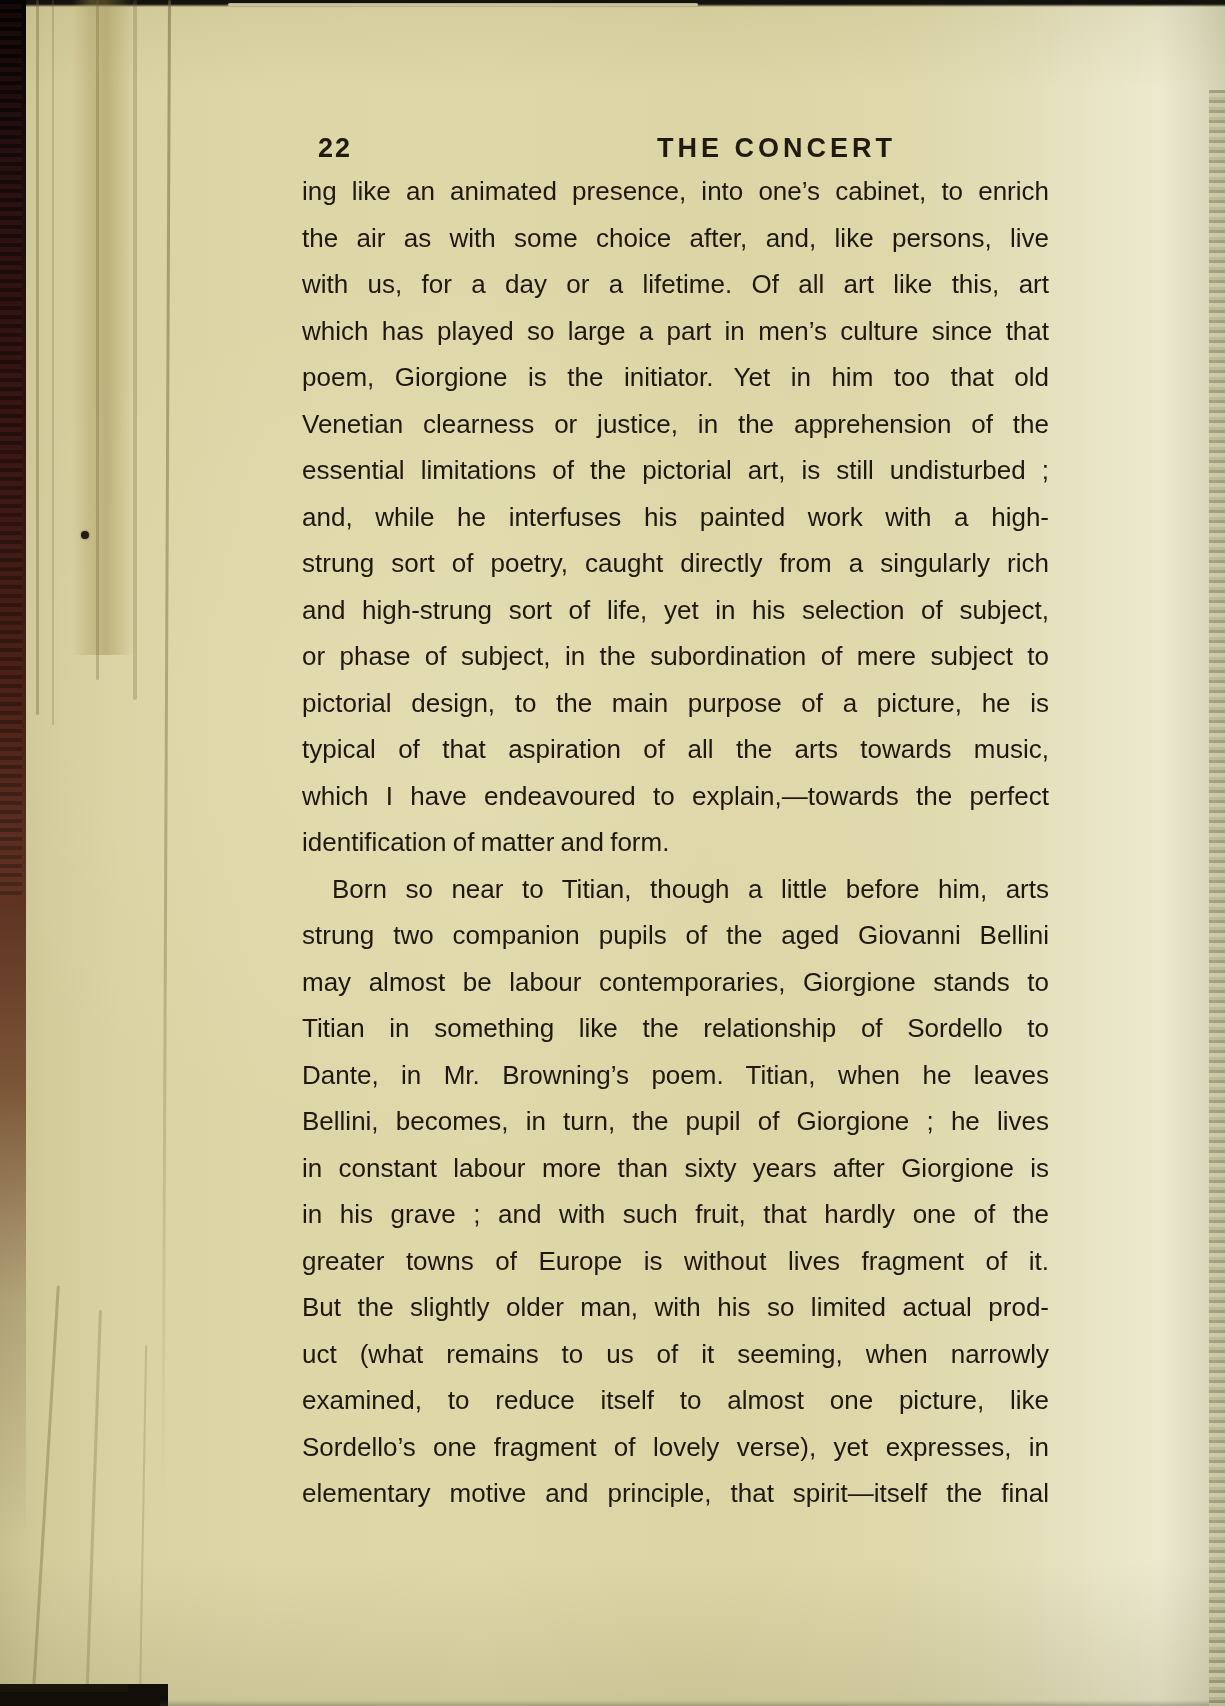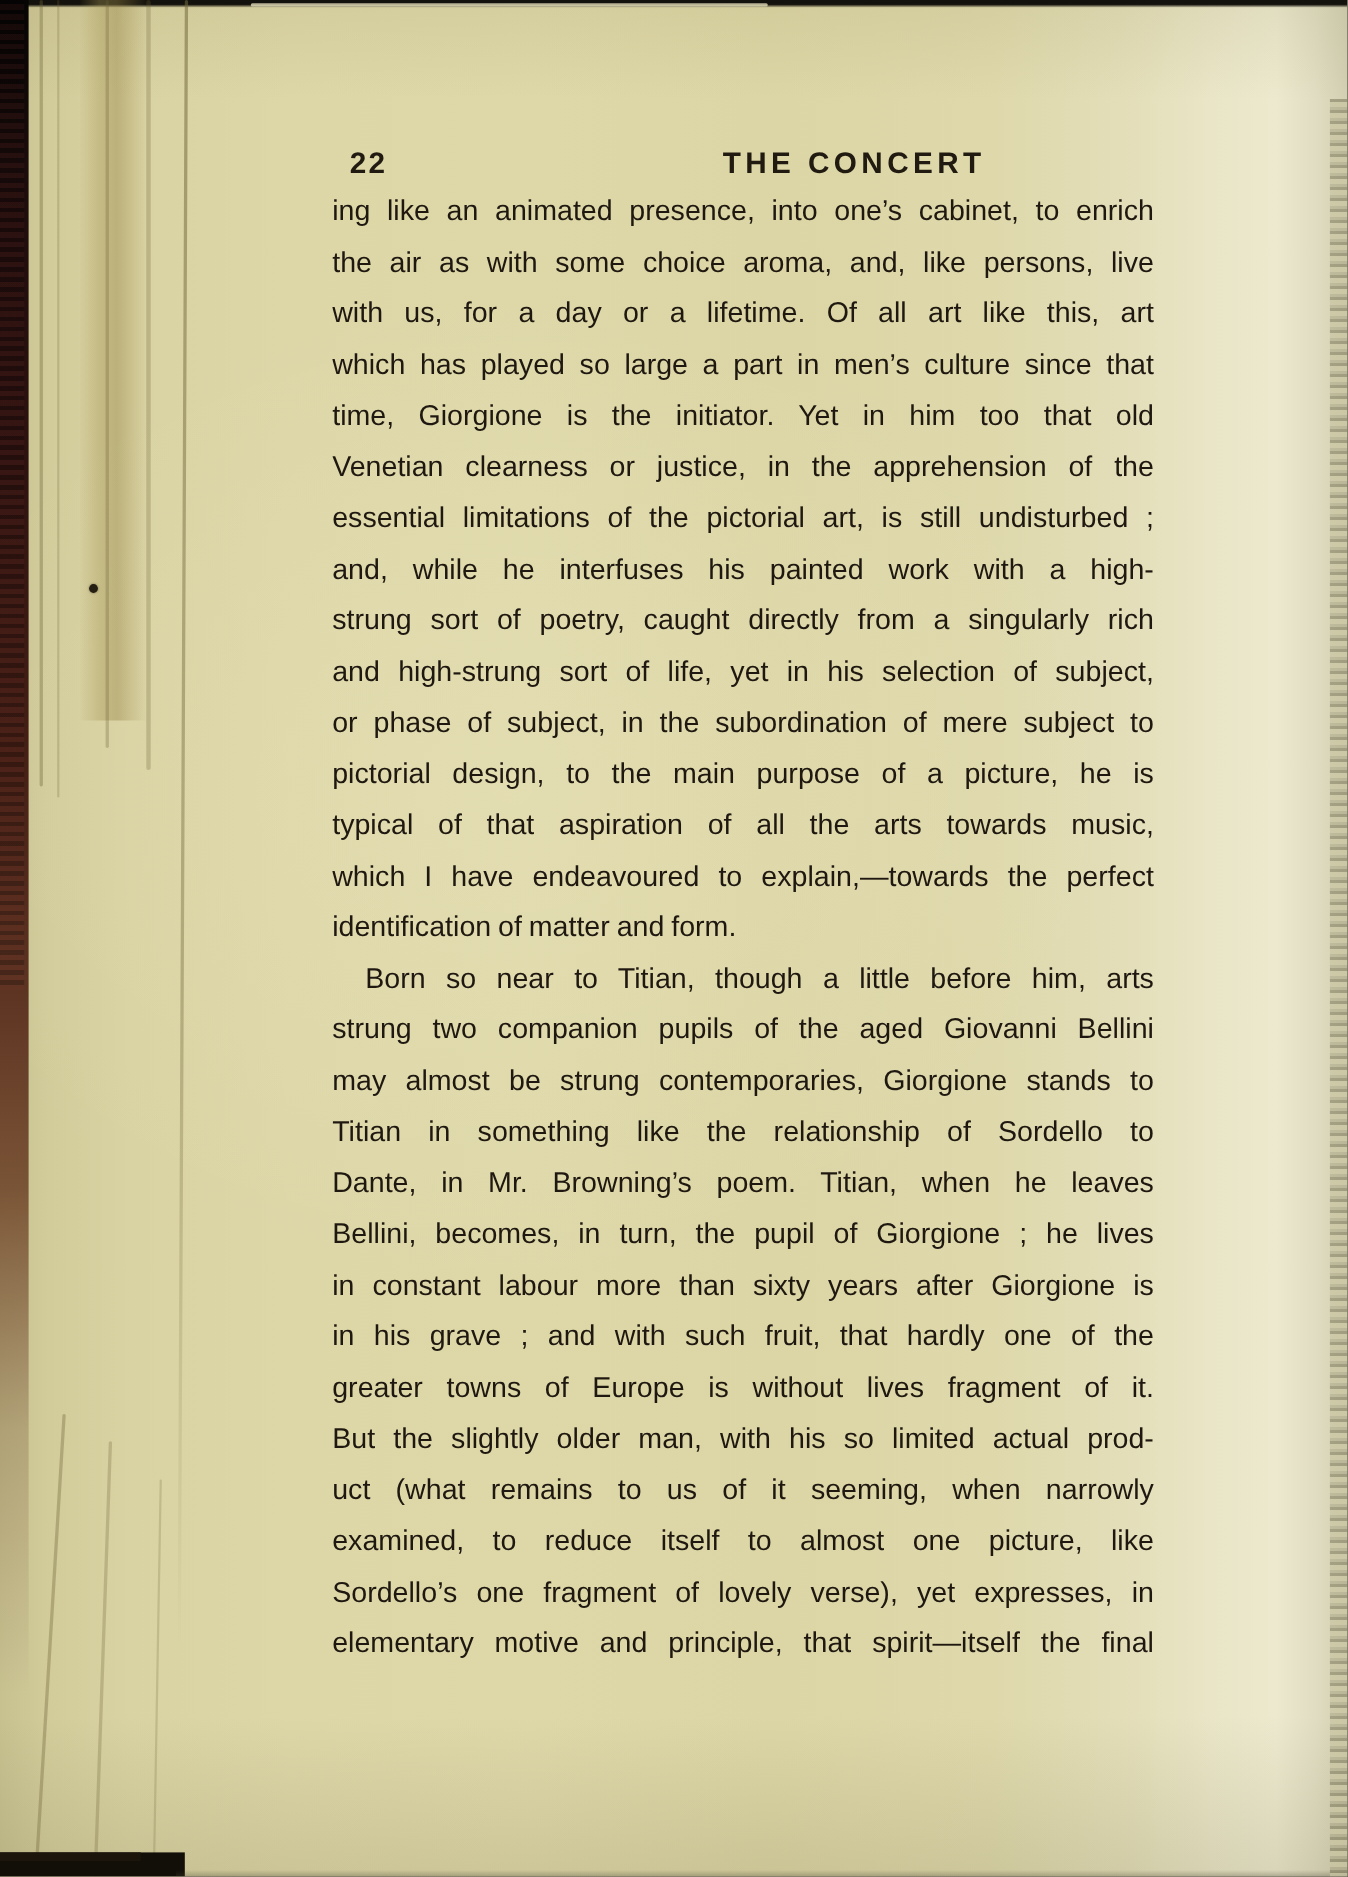--- a/index.html
+++ b/index.html
@@ -119,38 +119,38 @@
   <div class="bottom-dark-b"></div>
   <div class="bottom-shadow"></div>
   <div class="right-page-edges"></div>
   <div class="ink-speck"></div>
 
   <div class="pagenum">22</div>
   <div class="running-head">THE CONCERT</div>
 
   <div class="textblock">
     <div class="tline">ing like an animated presence, into one’s cabinet, to enrich</div>
-    <div class="tline">the air as with some choice aroma, and, like persons, live</div>
+    <div class="tline">the air as with some choice after, and, like persons, live</div>
     <div class="tline">with us, for a day or a lifetime.  Of all art like this, art</div>
     <div class="tline">which has played so large a part in men’s culture since that</div>
-    <div class="tline">time, Giorgione is the initiator.  Yet in him too that old</div>
+    <div class="tline">poem, Giorgione is the initiator.  Yet in him too that old</div>
     <div class="tline">Venetian clearness or justice, in the apprehension of the</div>
     <div class="tline">essential limitations of the pictorial art, is still undisturbed ;</div>
     <div class="tline">and, while he interfuses his painted work with a high-</div>
     <div class="tline">strung sort of poetry, caught directly from a singularly rich</div>
     <div class="tline">and high-strung sort of life, yet in his selection of subject,</div>
     <div class="tline">or phase of subject, in the subordination of mere subject to</div>
     <div class="tline">pictorial design, to the main purpose of a picture, he is</div>
     <div class="tline">typical of that aspiration of all the arts towards music,</div>
     <div class="tline">which I have endeavoured to explain,—towards the perfect</div>
     <div class="tline endpara">identification of matter and form.</div>
 
     <div class="tline indent">Born so near to Titian, though a little before him, arts</div>
     <div class="tline">strung two companion pupils of the aged Giovanni Bellini</div>
-    <div class="tline">may almost be strung contemporaries, Giorgione stands to</div>
+    <div class="tline">may almost be labour contemporaries, Giorgione stands to</div>
     <div class="tline">Titian in something like the relationship of Sordello to</div>
     <div class="tline">Dante, in Mr. Browning’s poem.  Titian, when he leaves</div>
     <div class="tline">Bellini, becomes, in turn, the pupil of Giorgione ; he lives</div>
     <div class="tline">in constant labour more than sixty years after Giorgione is</div>
     <div class="tline">in his grave ; and with such fruit, that hardly one of the</div>
     <div class="tline">greater towns of Europe is without lives fragment of it.</div>
     <div class="tline">But the slightly older man, with his so limited actual prod-</div>
     <div class="tline">uct (what remains to us of it seeming, when narrowly</div>
     <div class="tline">examined, to reduce itself to almost one picture, like</div>
     <div class="tline">Sordello’s one fragment of lovely verse), yet expresses, in</div>

